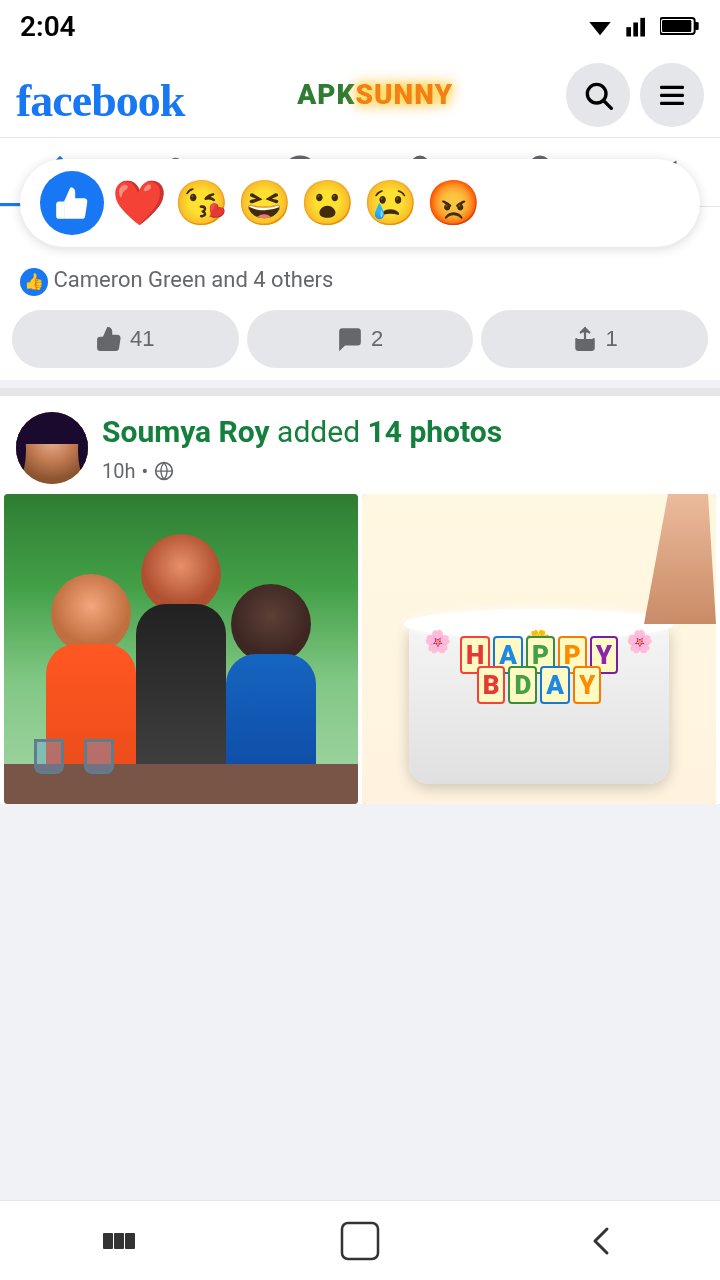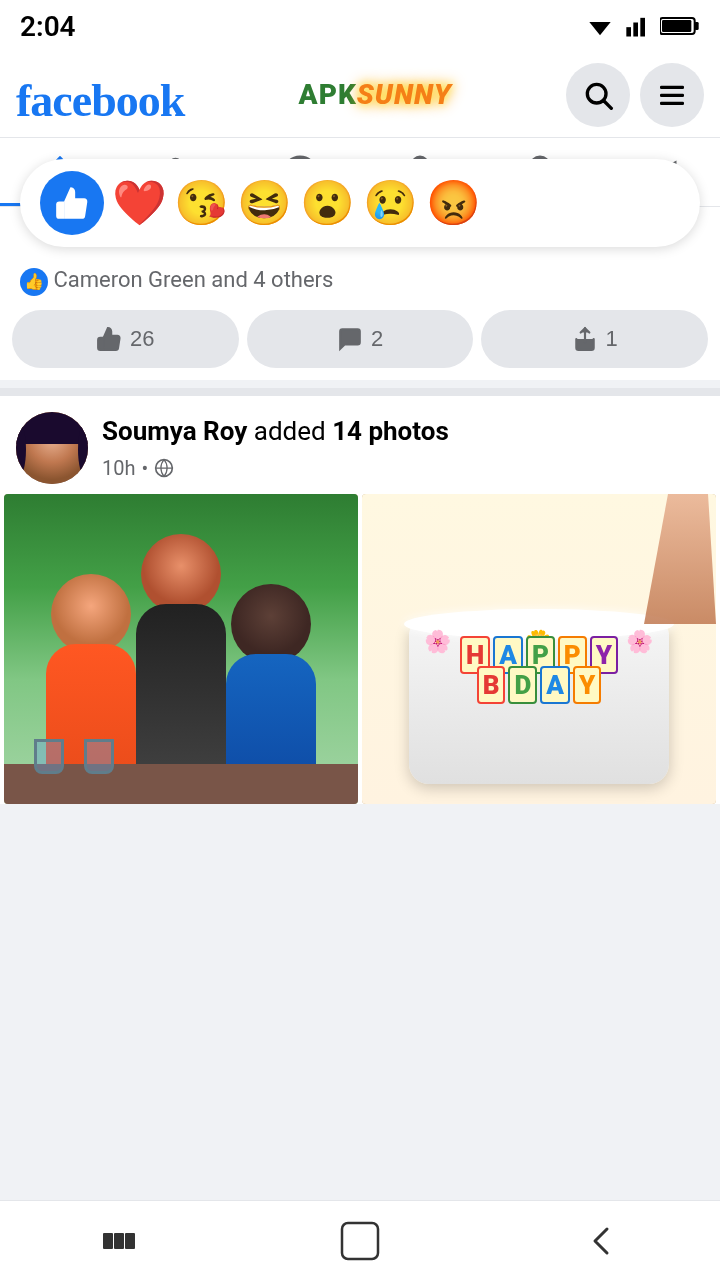--- a/index.html
+++ b/index.html
@@ -61,21 +61,20 @@
     }
     .apksunny-text {
       font-size: 28px;
       font-weight: 900;
       letter-spacing: 1px;
     }
     .apk-part { color: #2e7d32; }
     .sunny-part {
       color: #f57f17;
       text-shadow: 0 0 8px #ffeb3b, 0 0 15px #ff9800;
-      font-style: italic;
     }
     .header-actions {
       display: flex;
       gap: 10px;
       align-items: center;
     }
     .icon-btn {
       width: 64px;
       height: 64px;
       border-radius: 50%;
@@ -231,23 +230,23 @@
       flex-shrink: 0;
       background: #8d6e63;
       display: flex;
       align-items: center;
       justify-content: center;
     }
     .post-meta {
       flex: 1;
     }
     .post-author {
-      font-size: 26px;
+      font-size: 30px;
       font-weight: 700;
-      color: #000000;
+      color: #15803d;
     }
     .post-time {
       font-size: 20px;
       color: #65676b;
       display: flex;
       align-items: center;
       gap: 6px;
       margin-top: 10px;
     }
     .globe-icon {
@@ -424,21 +423,21 @@
       <span>Cameron Green and 4 others</span>
     </span>
   </div>
 
   <div class="post-actions">
     <button class="action-btn">
       <svg viewBox="0 0 24 24" fill="none" stroke="#65676b" stroke-width="2" stroke-linecap="round">
         <path d="M14 9V5a3 3 0 00-3-3l-4 9v11h11.28a2 2 0 002-1.7l1.38-9a2 2 0 00-2-2.3H14z"></path>
         <path d="M7 22H4a2 2 0 01-2-2v-7a2 2 0 012-2h3"></path>
       </svg>
-      <span>26</span>
+      <span>41</span>
     </button>
     <button class="action-btn">
       <svg viewBox="0 0 24 24" fill="none" stroke="#65676b" stroke-width="2" stroke-linecap="round">
         <path d="M21 15a2 2 0 01-2 2H7l-4 4V5a2 2 0 012-2h14a2 2 0 012 2z"></path>
       </svg>
       <span>2</span>
     </button>
     <button class="action-btn">
       <svg viewBox="0 0 24 24" fill="none" stroke="#65676b" stroke-width="2" stroke-linecap="round">
         <path d="M4 12v8a2 2 0 002 2h12a2 2 0 002-2v-8"></path>

